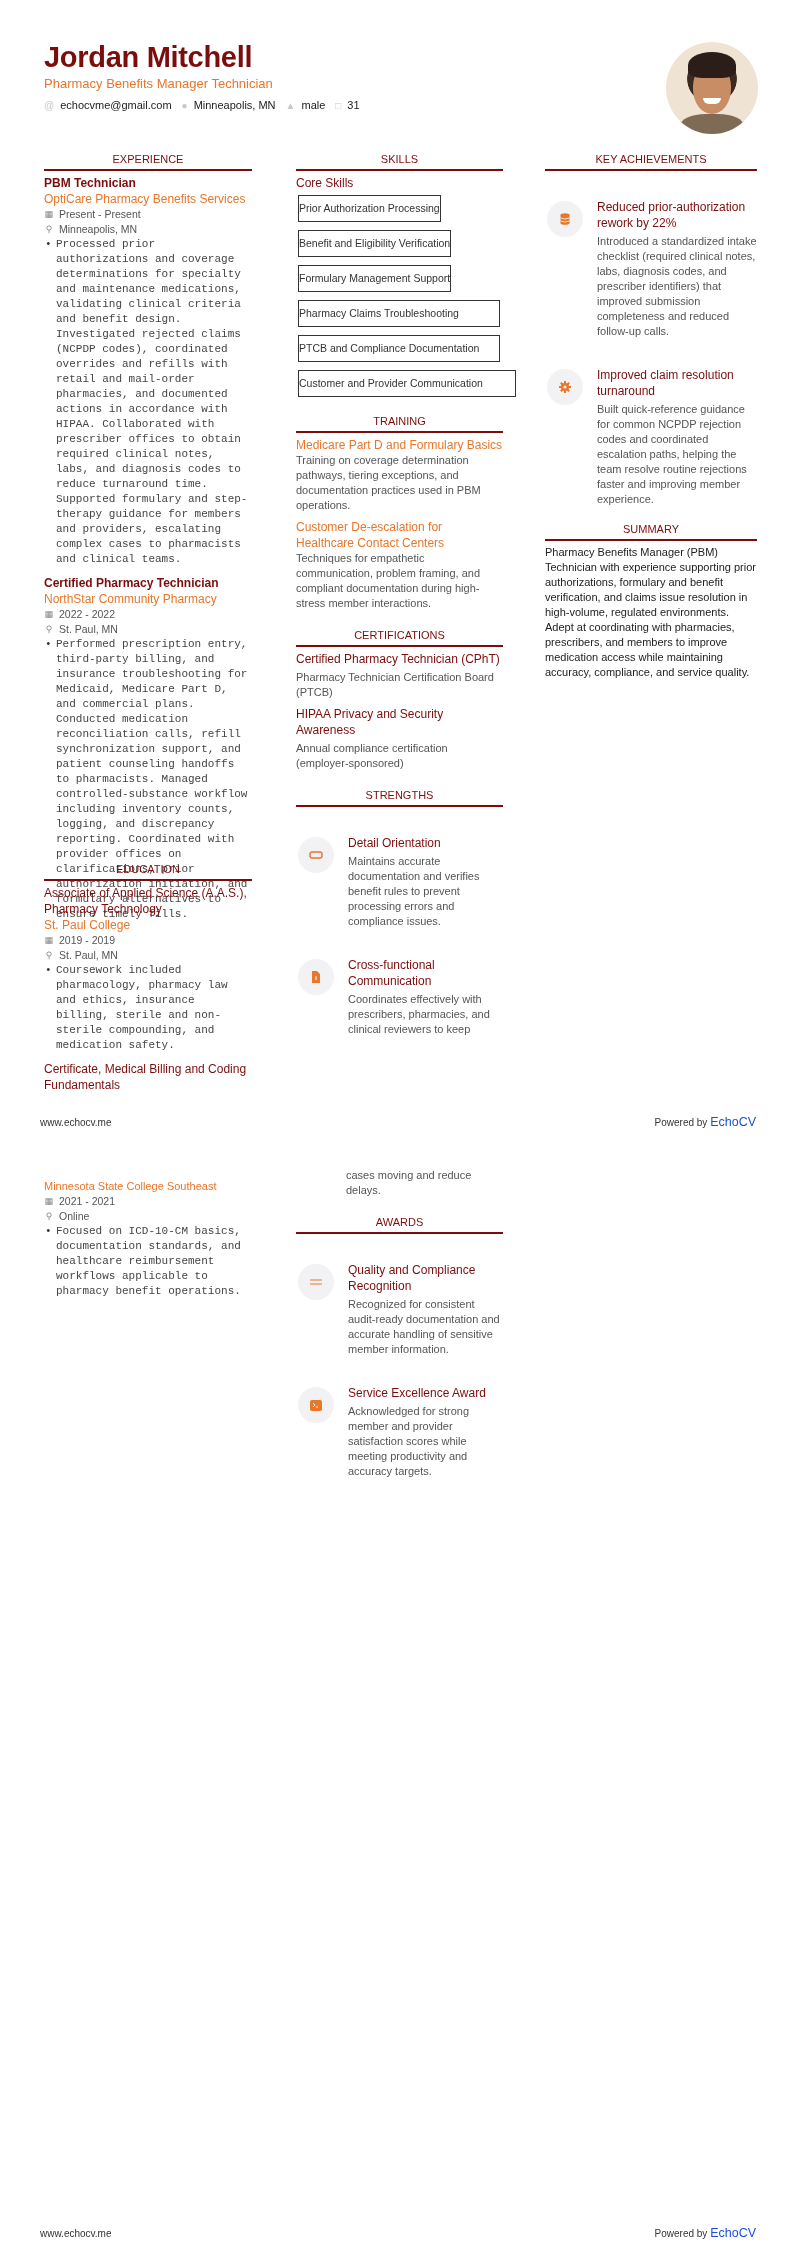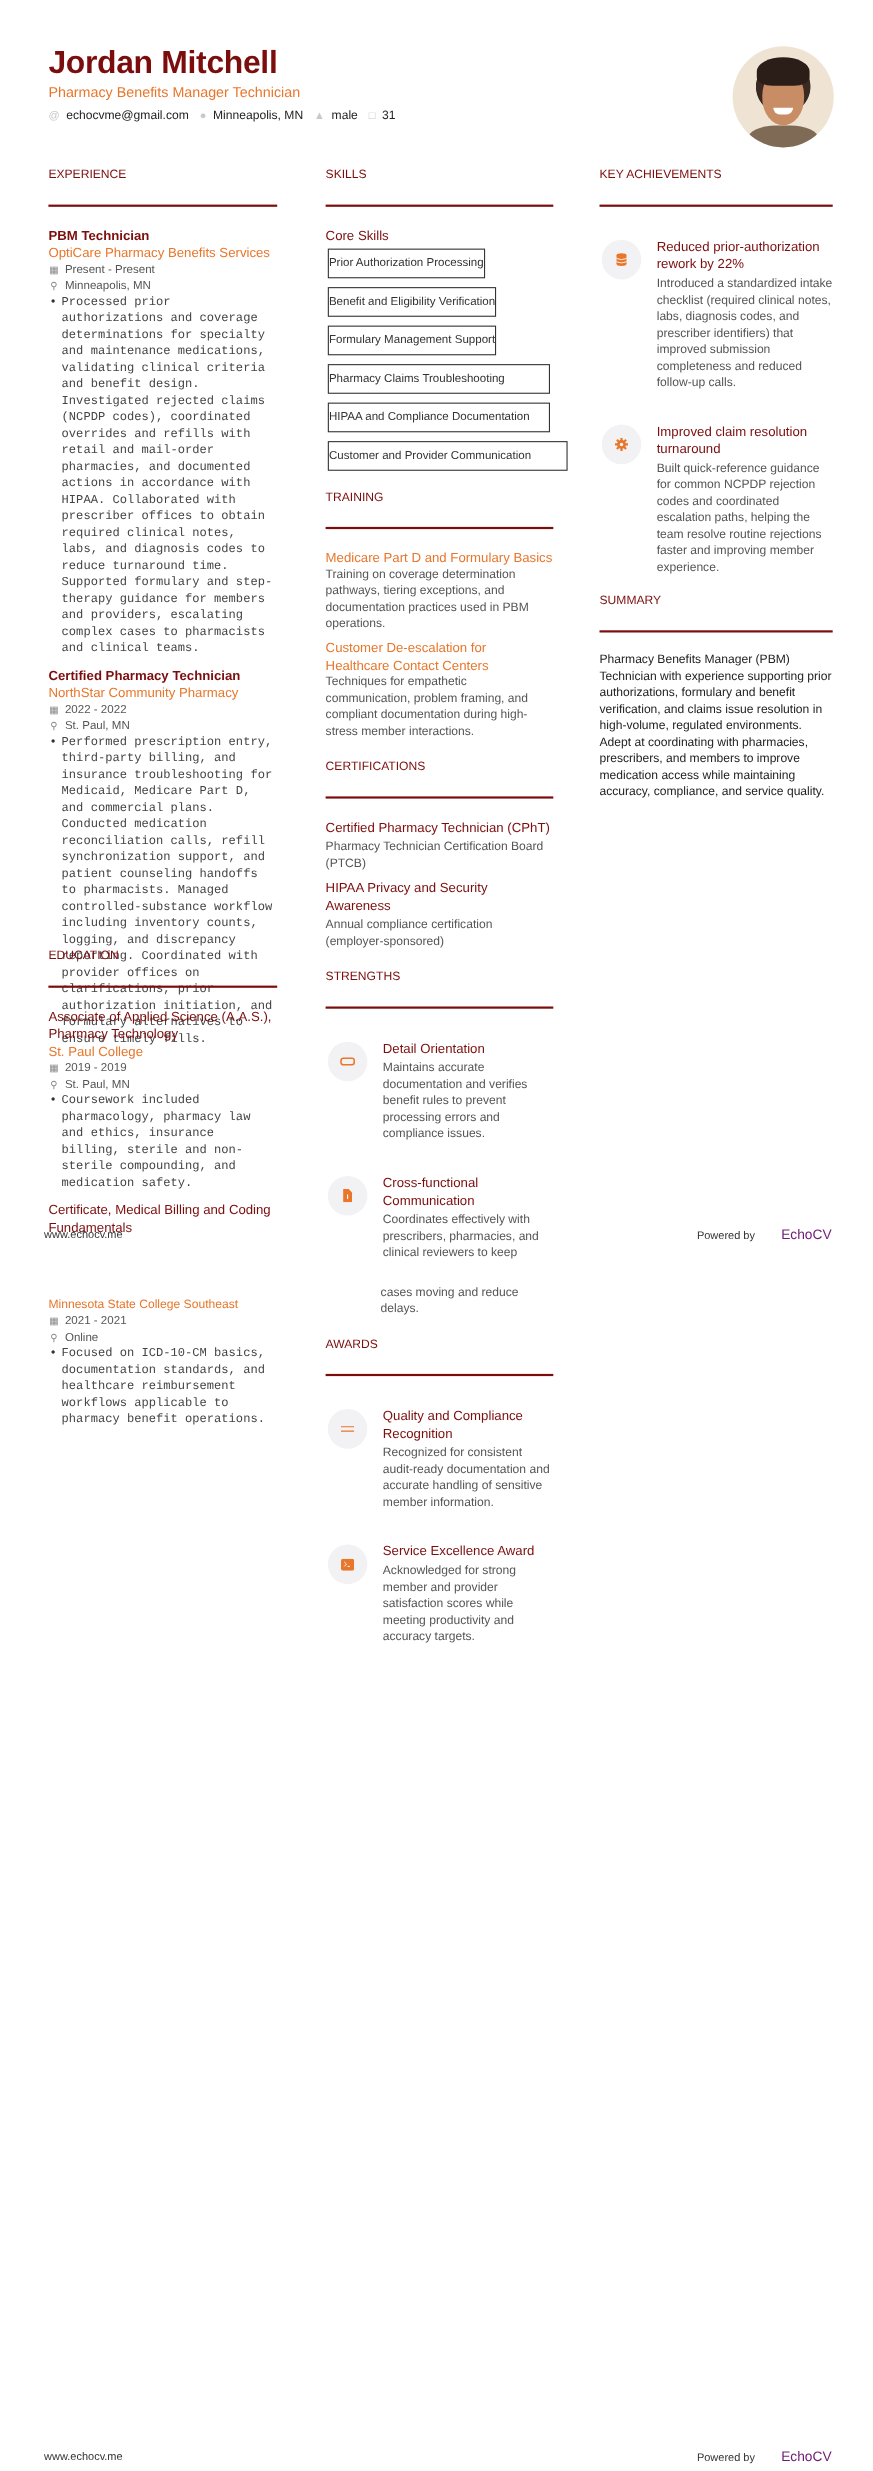--- a/index.html
+++ b/index.html
@@ -10,21 +10,21 @@
   .contacts { display: flex; align-items: center; gap: 10px; margin-top: 7px; font-size: 11px; color: #222; }
   .contact { display: flex; align-items: center; gap: 6px; }
   .contact .ic { color: #c9c9c9; font-size: 10px; }
   .avatar { position: absolute; top: 42px; right: 36px; width: 92px; height: 92px; border-radius: 50%; background: radial-gradient(circle at 50% 40%, #d9a57c 0 22%, #3a2a22 23% 34%, #efe4d3 35%); overflow: hidden; }
   .avatar .face { position: absolute; left: 27px; top: 22px; width: 38px; height: 50px; border-radius: 45% 45% 50% 50%; background: #c98d66; }
   .avatar .hair { position: absolute; left: 22px; top: 10px; width: 48px; height: 26px; border-radius: 50% 50% 30% 30%; background: #2b1d17; }
   .avatar .shirt { position: absolute; left: 14px; top: 72px; width: 64px; height: 30px; border-radius: 40% 40% 0 0; background: #7e6a55; }
   .avatar .smile { position: absolute; left: 37px; top: 56px; width: 18px; height: 6px; border-radius: 0 0 10px 10px; background: #fff; }
 
   .col { position: absolute; }
-  .sec-title { font-size: 11px; color: #7b0d0d; text-transform: uppercase; padding-bottom: 20px; border-bottom: 2px solid #7b0d0d; margin-bottom: 18px; line-height: 13px; }
+  .sec-title { font-size: 11px; color: #7b0d0d; text-transform: uppercase; padding-bottom: 3px; border-bottom: 2px solid #7b0d0d; margin-bottom: 4px; line-height: 13px; text-align: center; }
   .job-title { font-size: 12px; font-weight: bold; color: #7b0d0d; line-height: 16px; }
   .org { font-size: 12px; color: #e8762b; line-height: 16px; }
   .meta { font-size: 10.5px; color: #555; line-height: 15px; display: flex; gap: 5px; align-items: center; }
   .meta .ic { color: #888; font-size: 9px; width: 10px; text-align: center; }
   ul.bul { list-style: none; font-size: 11px; color: #444; line-height: 15px; }
   ul.bul li { position: relative; padding-left: 12px; font-family: Liberation Mono, monospace; }
   ul.bul li::before { content: "•"; position: absolute; left: 1px; top: 0; color: #333; }
   .edu-title { font-size: 12px; color: #7b0d0d; line-height: 16px; }
 
   .skill-group { font-size: 12px; color: #7b0d0d; margin-bottom: 4px; line-height: 16px; }
@@ -35,21 +35,21 @@
   .cert-title { font-size: 12px; color: #7b0d0d; line-height: 16px; }
   .cert-desc { font-size: 11px; color: #555; line-height: 15px; margin-top: 3px; margin-bottom: 6px; }
 
   .icon-item { display: flex; gap: 14px; margin-bottom: 6px; margin-top: 28px; }
   .icon-circle { width: 36px; height: 36px; border-radius: 50%; background: #f2f2f4; flex: 0 0 36px; display: flex; align-items: center; justify-content: center; margin-top: 2px; margin-left: 2px; }
   .icon-item .it-title { font-size: 12px; color: #7b0d0d; line-height: 16px; }
   .icon-item .it-desc { font-size: 11px; color: #555; line-height: 15px; margin-top: 3px; }
   .summary-text { font-size: 11px; color: #222; line-height: 15px; }
 
   .footer { position: absolute; left: 40px; width: 716px; display: flex; justify-content: space-between; align-items: center; font-size: 10px; color: #333; }
-  .footer .brand { font-size: 12.5px; color: #701a75; margin-left: 21px; }
+  .footer .brand { font-size: 12.5px; color: #1d4ed8; }
 </style>
 </head>
 <body>
 
 <div class="header">
   <div class="name">Jordan Mitchell</div>
   <div class="title">Pharmacy Benefits Manager Technician</div>
   <div class="contacts">
     <span class="contact">
         <span class="ic">@</span>
@@ -134,21 +134,21 @@
   </div>
 </div>
 
 <div class="col" style="left:296px; top:153px; width:207px;">
   <div class="sec-title">SKILLS</div>
   <div class="skill-group">Core Skills</div>
   <div class="chip-wrap"><span class="chip">Prior Authorization Processing</span></div>
   <div class="chip-wrap"><span class="chip">Benefit and Eligibility Verification</span></div>
   <div class="chip-wrap"><span class="chip">Formulary Management Support</span></div>
   <div class="chip-wrap"><span class="chip" style="width:202px;">Pharmacy Claims Troubleshooting</span></div>
-  <div class="chip-wrap"><span class="chip" style="width:202px;">HIPAA and Compliance Documentation</span></div>
+  <div class="chip-wrap"><span class="chip" style="width:202px;">PTCB and Compliance Documentation</span></div>
   <div class="chip-wrap"><span class="chip" style="width:218px;">Customer and Provider Communication</span></div>
 
   <div class="sec-title" style="margin-top:10px;">TRAINING</div>
   <div class="train-title">Medicare Part D and Formulary Basics</div>
   <div class="train-desc">Training on coverage determination pathways, tiering exceptions, and documentation practices used in PBM operations.</div>
   <div class="train-title">Customer De-escalation for Healthcare Contact Centers</div>
   <div class="train-desc">Techniques for empathetic communication, problem framing, and compliant documentation during high-stress member interactions.</div>
 
   <div class="sec-title" style="margin-top:18px;">CERTIFICATIONS</div>
   <div class="cert-title">Certified Pharmacy Technician (CPhT)</div>

